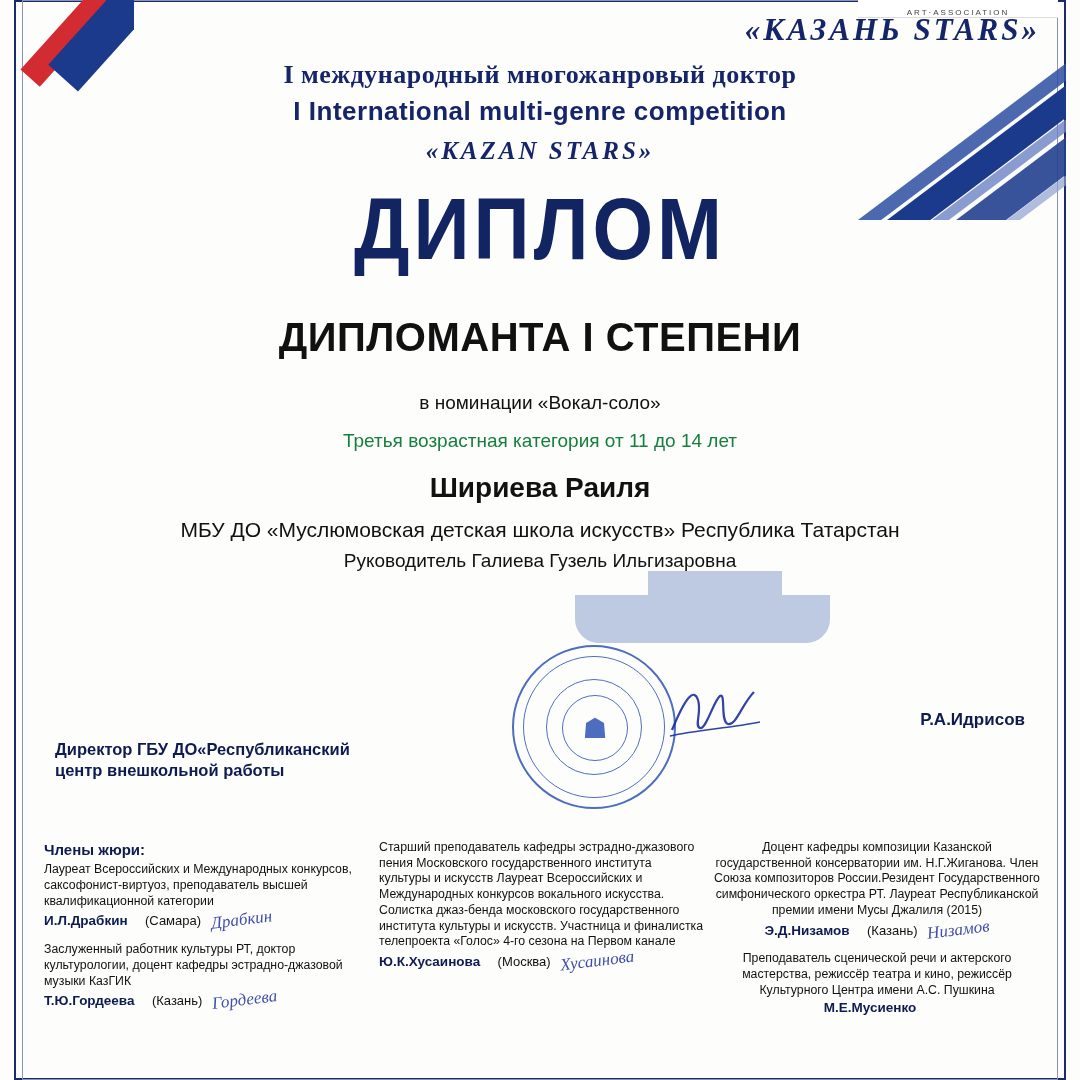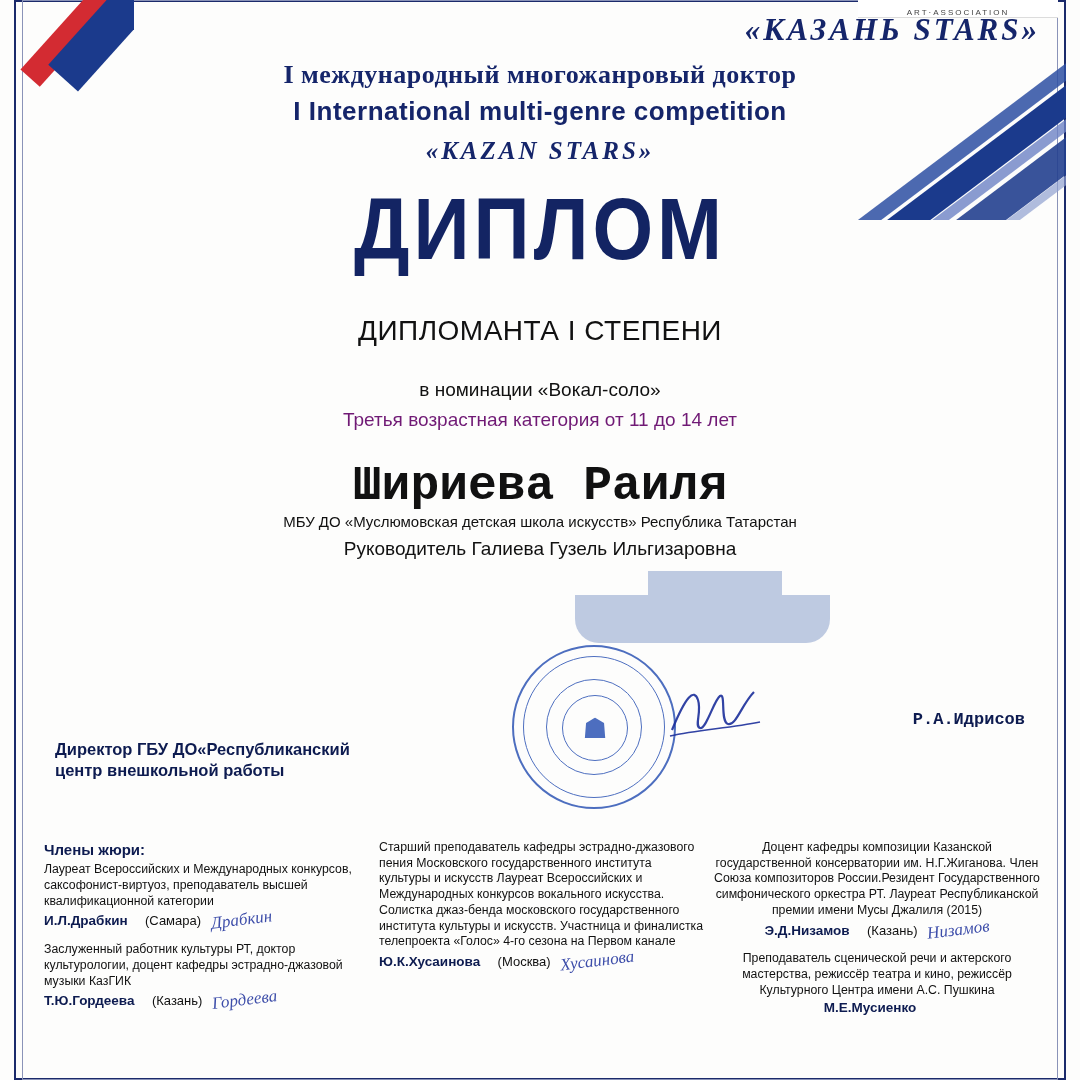--- a/index.html
+++ b/index.html
@@ -146,46 +146,47 @@
     font-size: 78px;
     letter-spacing: 4px;
     color: #132463;
     margin-top: 20px;
     line-height: 1;
     transform: scaleY(1.12);
     transform-origin: center top;
   }
   .degree {
     font-family: "Liberation Sans", sans-serif;
-    font-weight: normal;
-    font-size: 28px;
+    font-weight: bold;
+    font-size: 40px;
     color: #111111;
     margin-top: 52px;
     letter-spacing: .5px;
   }
   .nomination {
     font-size: 19px;
     color: #111111;
     margin-top: 32px;
   }
   .age-category {
     font-size: 19px;
-    color: #701a75;
-    margin-top: 8px;
+    color: #15803d;
+    margin-top: 16px;
   }
   .laureate-name {
-    font-family: Liberation Mono, monospace;
-    font-weight: bold;
-    font-size: 48px;
+    font-family: Liberation Sans, sans-serif;
+    font-weight: bold;
+    font-size: 28px;
     color: #111111;
-    margin-top: 28px;
+    margin-top: 20px;
   }
   .school {
-    font-size: 15px;
+    font-size: 21px;
     color: #111111;
+    margin-top: 14px;
   }
   .teacher {
     font-size: 19px;
     color: #111111;
     margin-top: 8px;
     position: relative;
     display: inline-block;
   }
   .selection-highlight {
     position: absolute;
@@ -204,21 +205,21 @@
     font-family: "Liberation Sans", sans-serif;
     font-weight: bold;
     font-size: 16.5px;
     color: #0d1b50;
     line-height: 1.3;
   }
   .director-name {
     position: absolute;
     right: 55px;
     top: 710px;
-    font-family: Liberation Mono, monospace;
+    font-family: Liberation Sans, sans-serif;
     font-weight: bold;
     font-size: 17px;
     color: #0d1b50;
   }
   
   .stamp {
     position: absolute;
     left: 512px;
     top: 645px;
     width: 160px;

